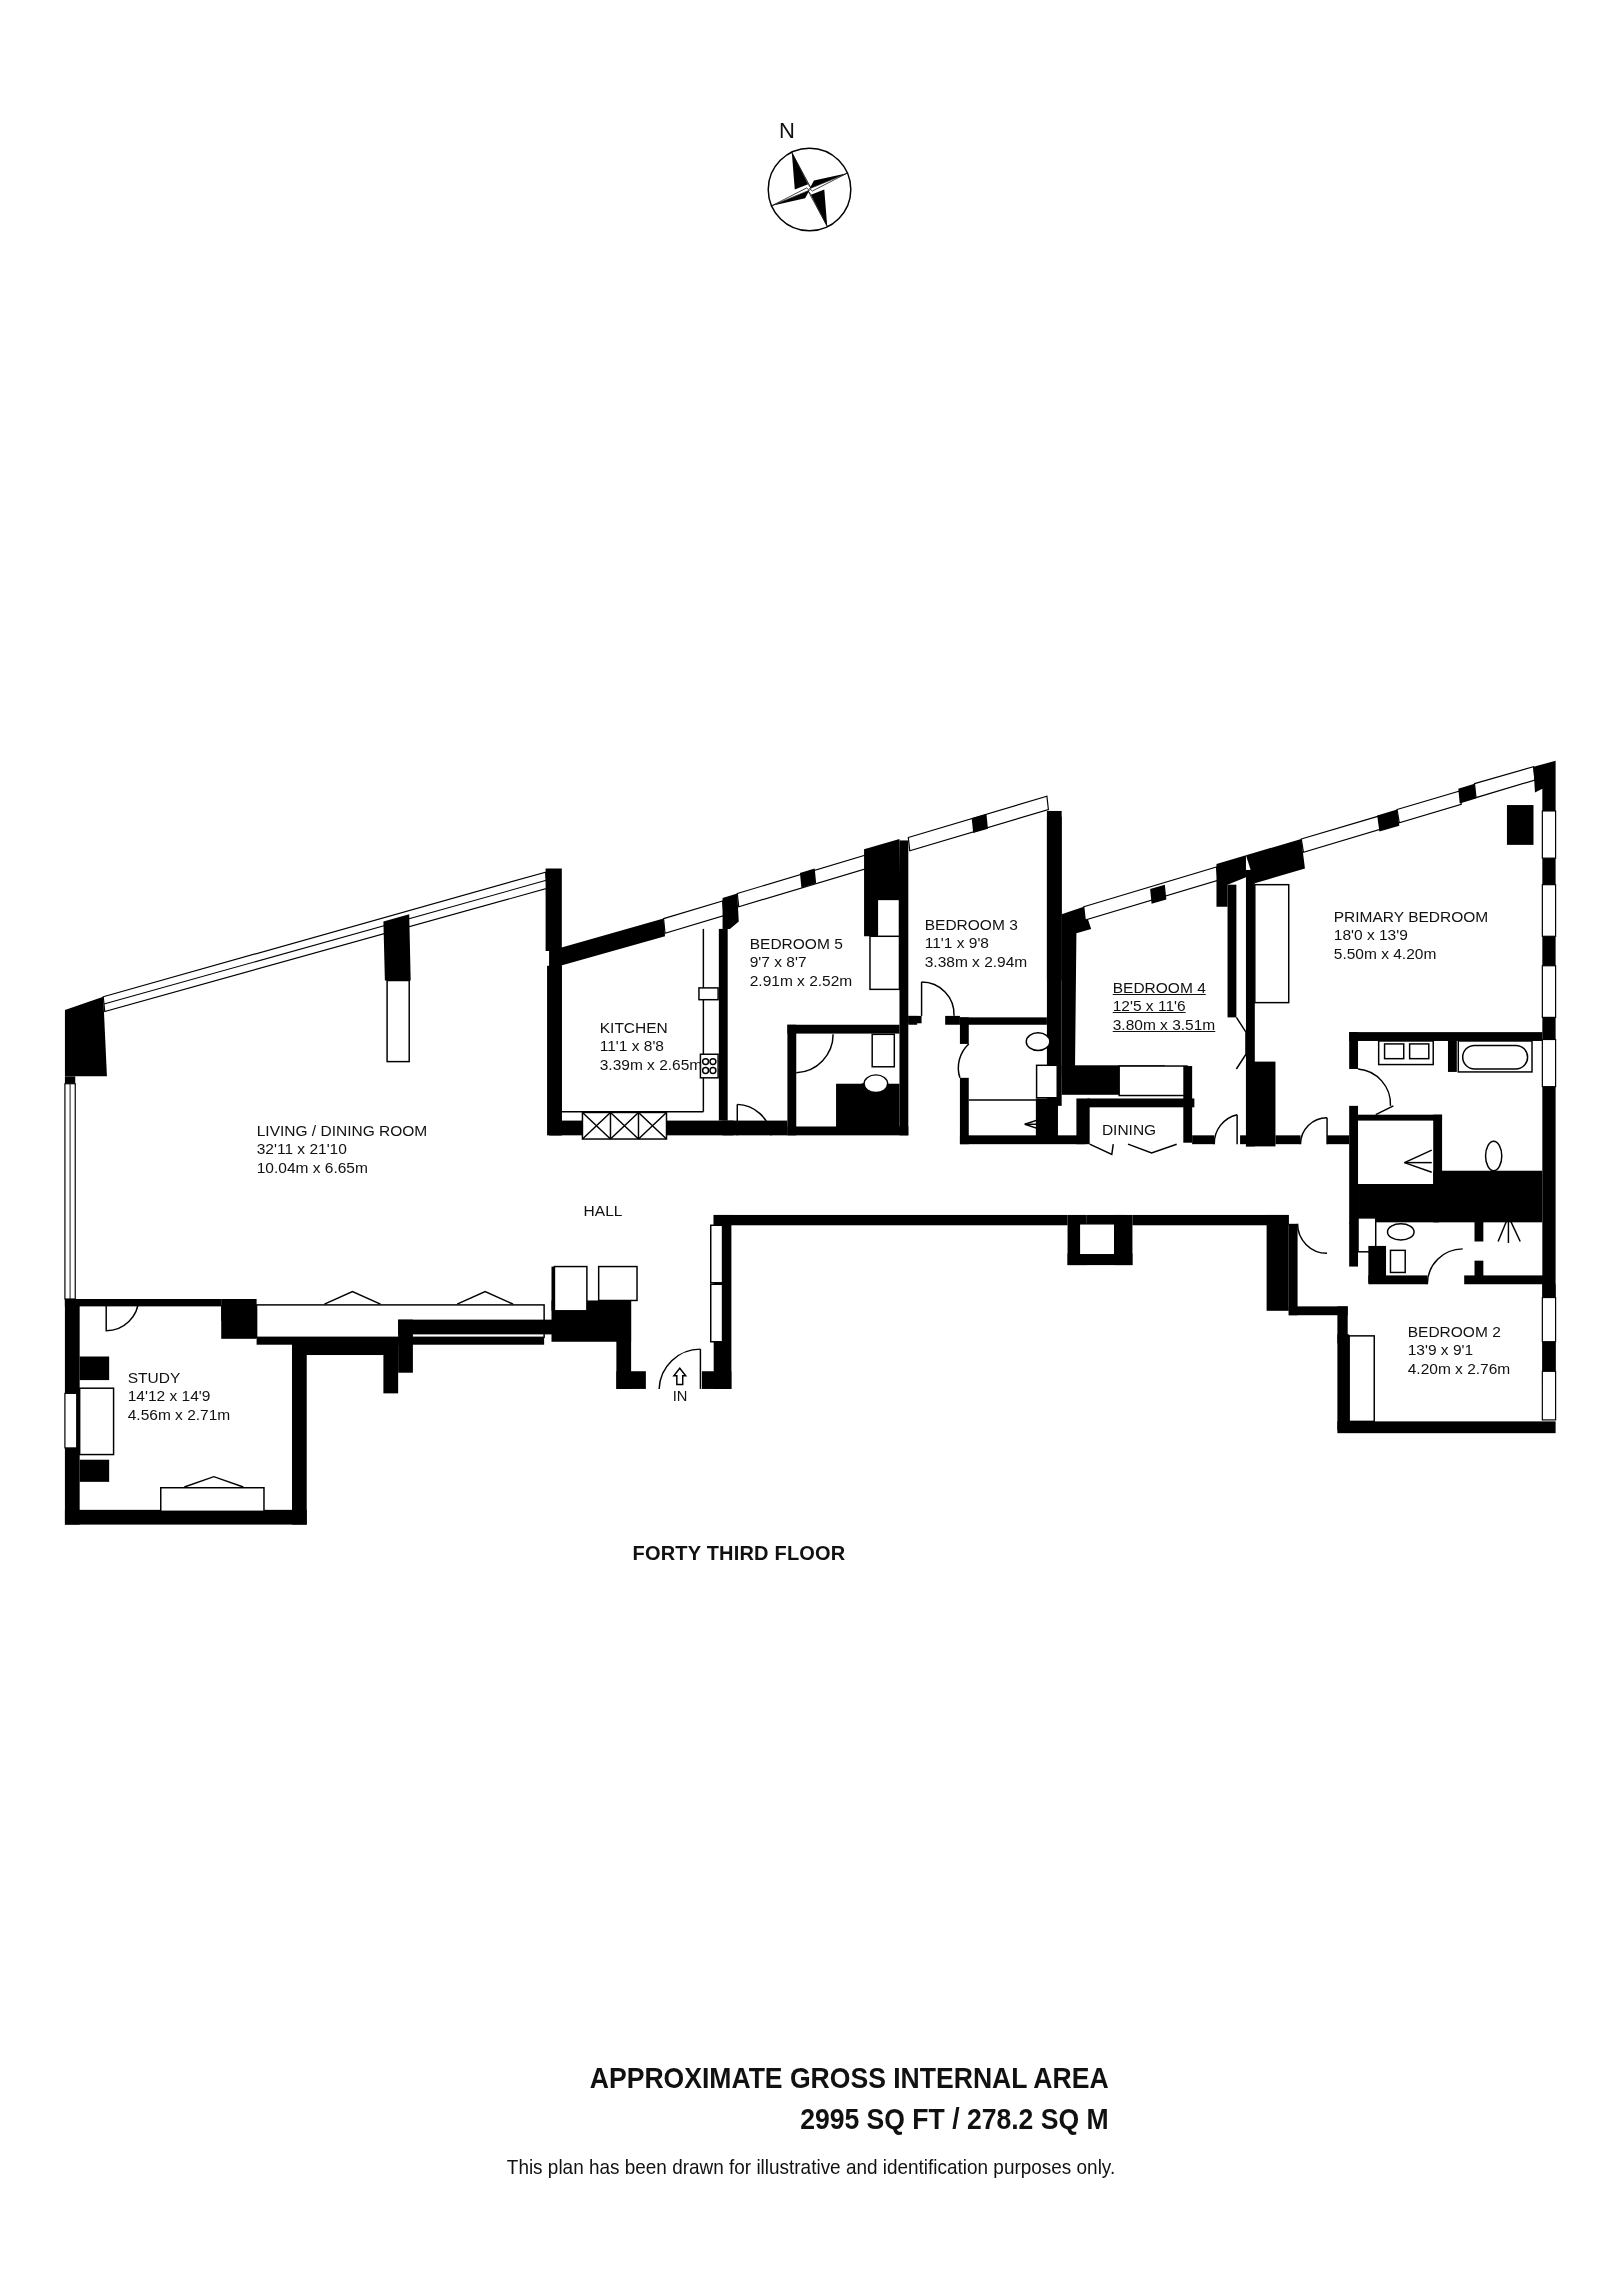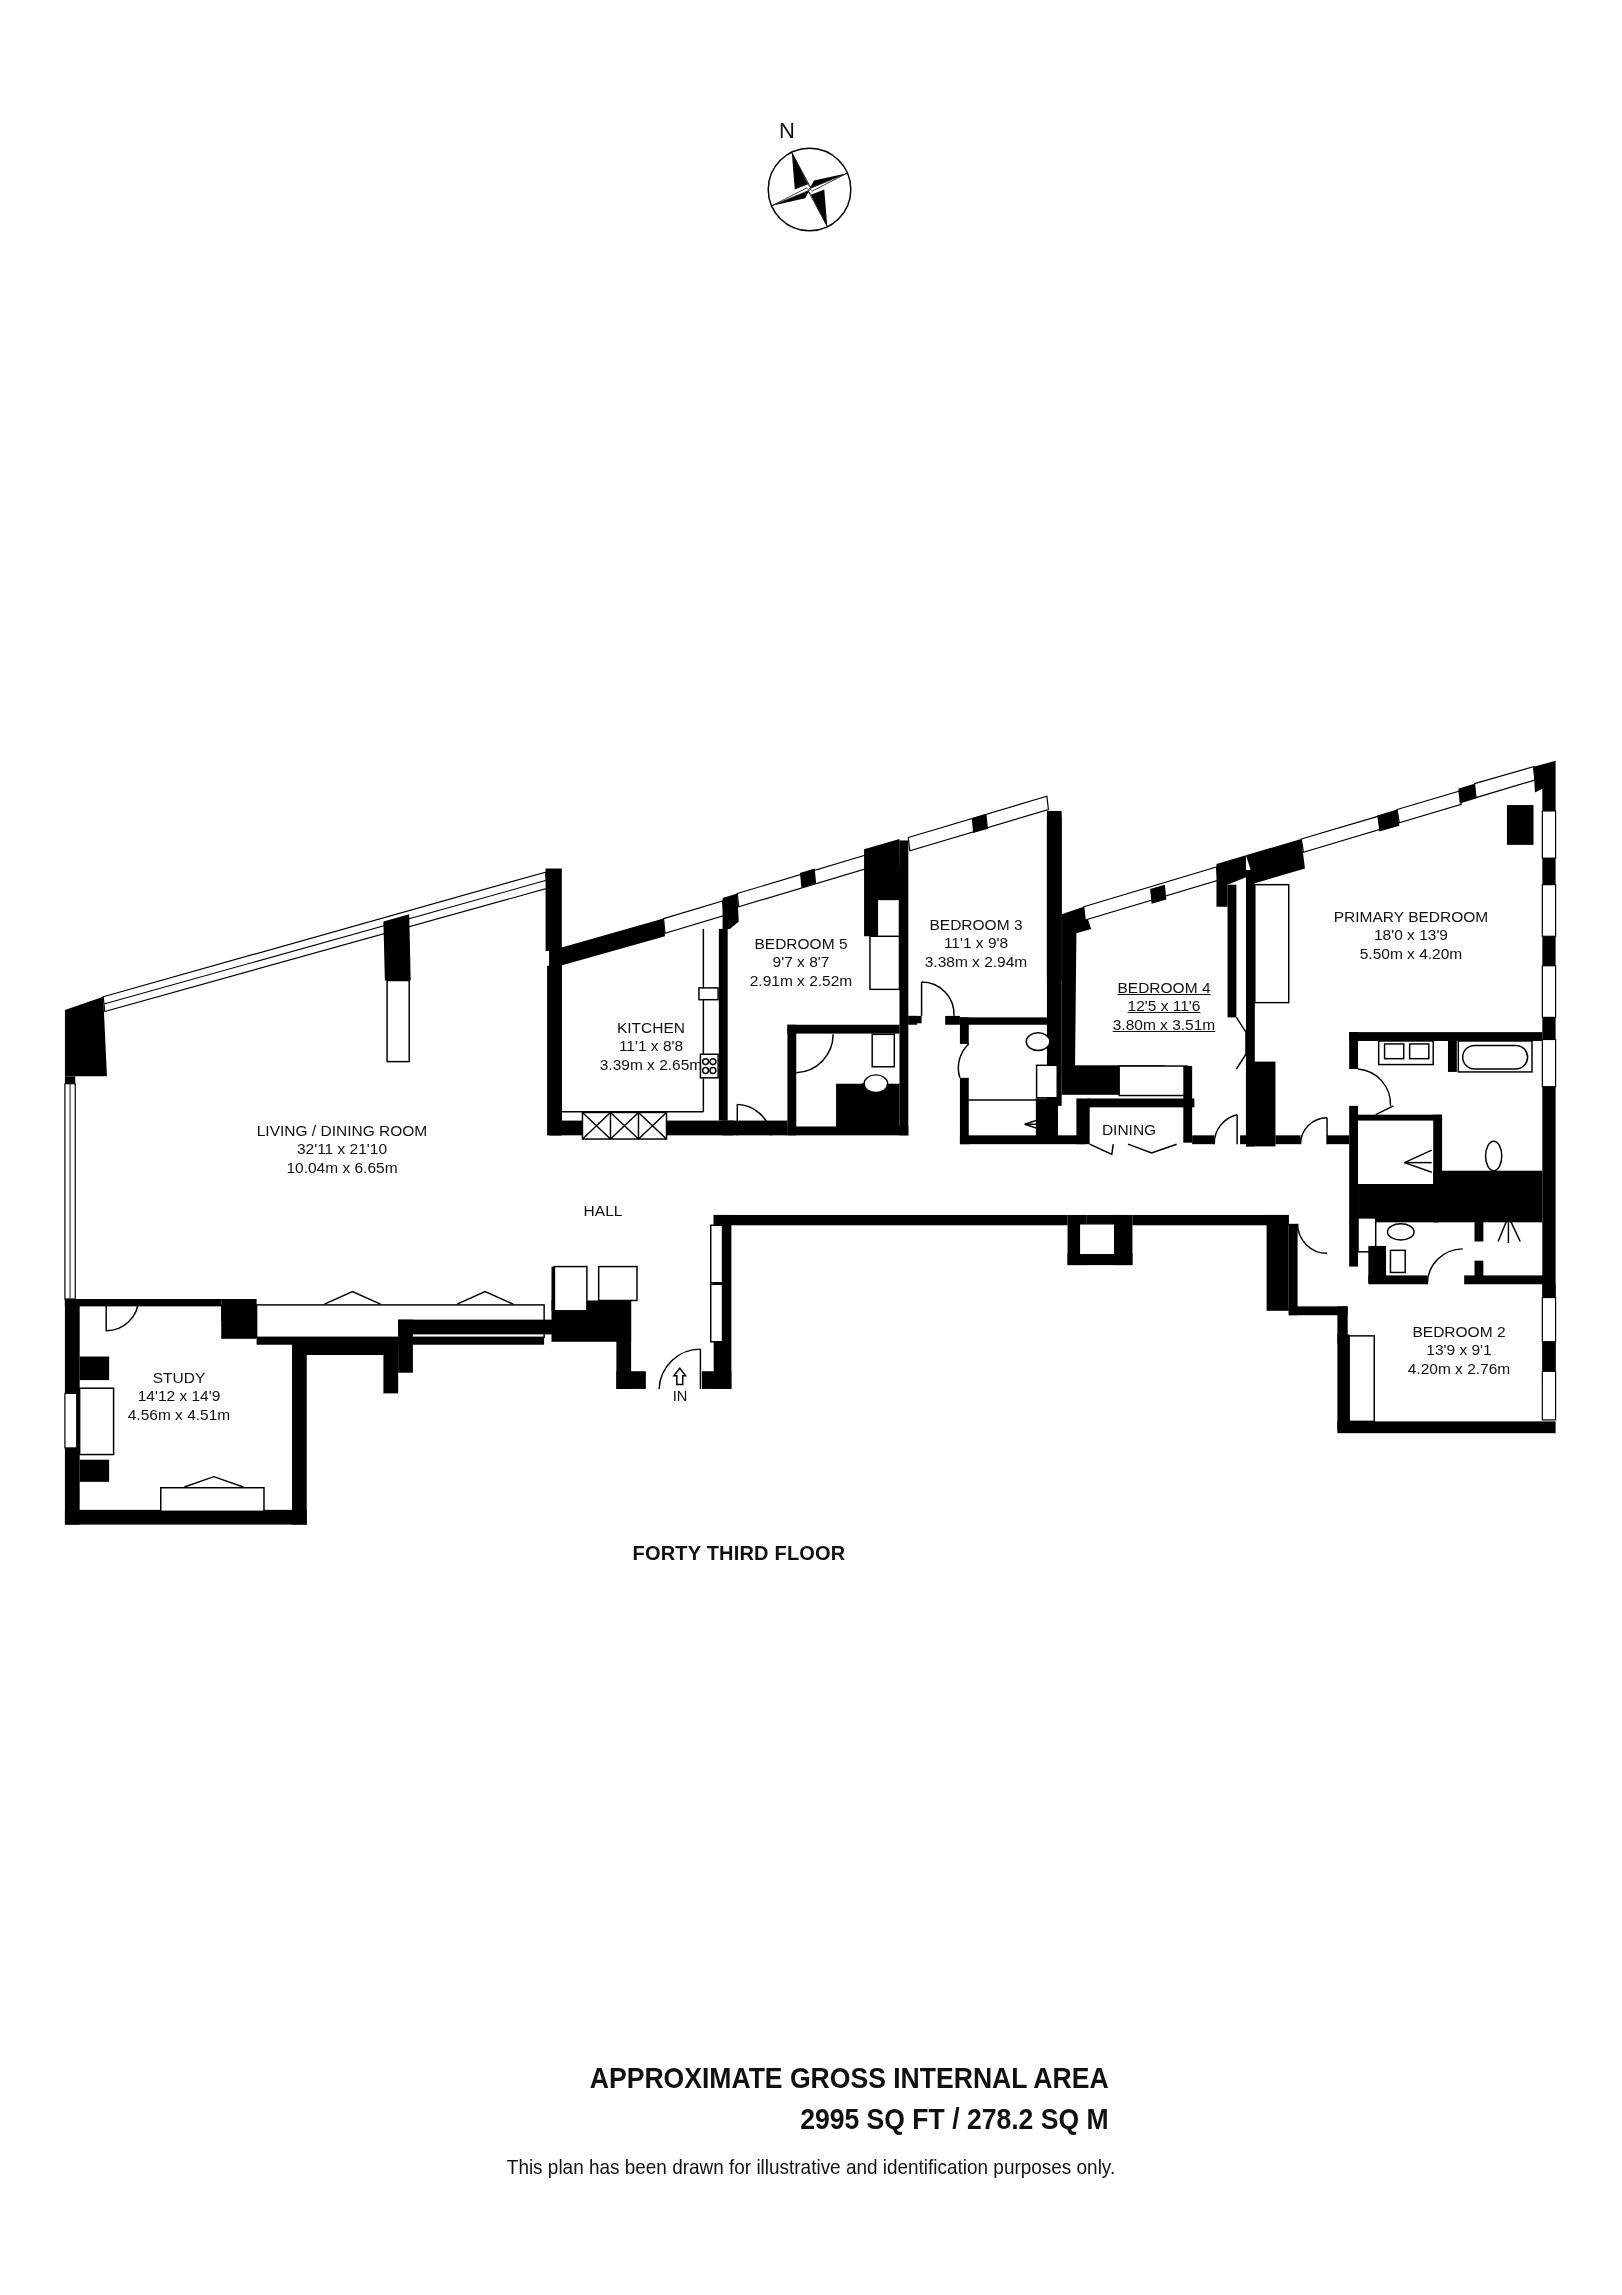--- a/index.html
+++ b/index.html
@@ -3,21 +3,21 @@
 <meta charset="utf-8">
 <style>
   html, body { margin: 0; padding: 0; background: #ffffff; }
   body { width: 1622px; height: 2295px; position: relative; overflow: hidden;
          font-family: "Liberation Sans", sans-serif; color: #111; }
   .plan { position: absolute; left: 0; top: 0; width: 1622px; height: 2295px; }
   .wall { fill: #000; }
   .fixture { fill: #fff; stroke: #000; stroke-width: 2; }
   .thin { fill: none; stroke: #000; stroke-width: 2; }
   .win { fill: #fff; stroke: #000; stroke-width: 1.6; }
-  .room-label { position: absolute; text-align: center; font-size: 15.5px; line-height: 18.4px;
+  .room-label { position: absolute; text-align: left; font-size: 15.5px; line-height: 18.4px;
                 transform: translateX(-50%); white-space: nowrap; }
   .room-label span { display: block; }
   .compass-n { position: absolute; left: 779px; top: 118px; font-size: 22px; }
   .floor-name { position: absolute; left: 739px; top: 1542px; transform: translateX(-50%);
                 font-size: 20px; font-weight: bold; letter-spacing: 0.2px; white-space: nowrap; }
   .area-block { position: absolute; left: 811px; top: 2057px; transform: translateX(-50%);
                 text-align: right; white-space: nowrap; }
   .area-title, .area-value { font-size: 29.5px; font-weight: bold; line-height: 41px;
                 transform: scaleX(0.9); }
   .disclaimer { font-size: 20.6px; margin-top: 16px; transform: scaleX(0.92); }
@@ -309,21 +309,21 @@
   <span>5.50m x 4.20m</span>
 </div>
 <div class="room-label" style="left:1459px; top:1323px;">
   <span>BEDROOM 2</span>
   <span>13'9 x 9'1</span>
   <span>4.20m x 2.76m</span>
 </div>
 <div class="room-label" style="left:179px; top:1369px;">
   <span>STUDY</span>
   <span>14'12 x 14'9</span>
-  <span>4.56m x 4.51m</span>
+  <span>4.56m x 2.71m</span>
 </div>
 <div class="room-label" style="left:603px; top:1202px;">HALL</div>
 <div class="room-label" style="left:1129px; top:1121px;">DINING</div>
 
 <div class="in-label">IN</div>
 
 <div class="floor-name">FORTY THIRD FLOOR</div>
 
 <div class="area-block">
   <div class="area-title">APPROXIMATE GROSS INTERNAL AREA</div>

